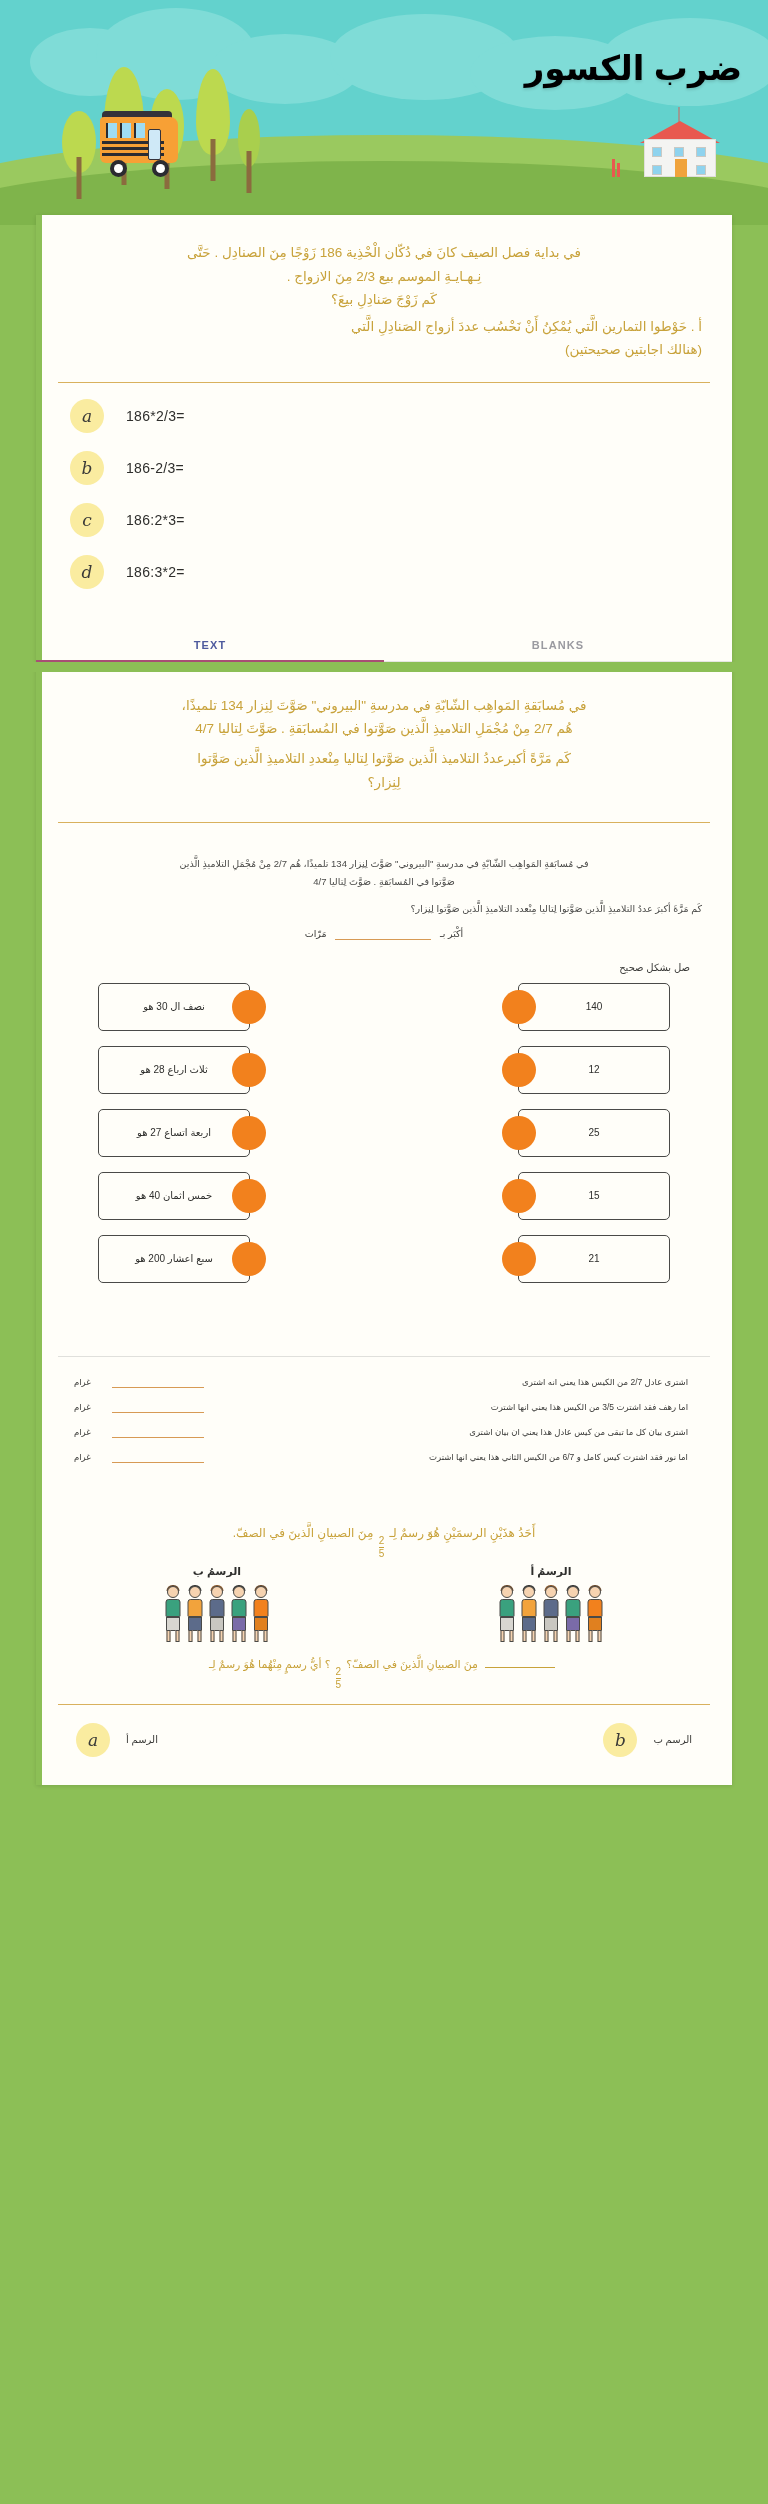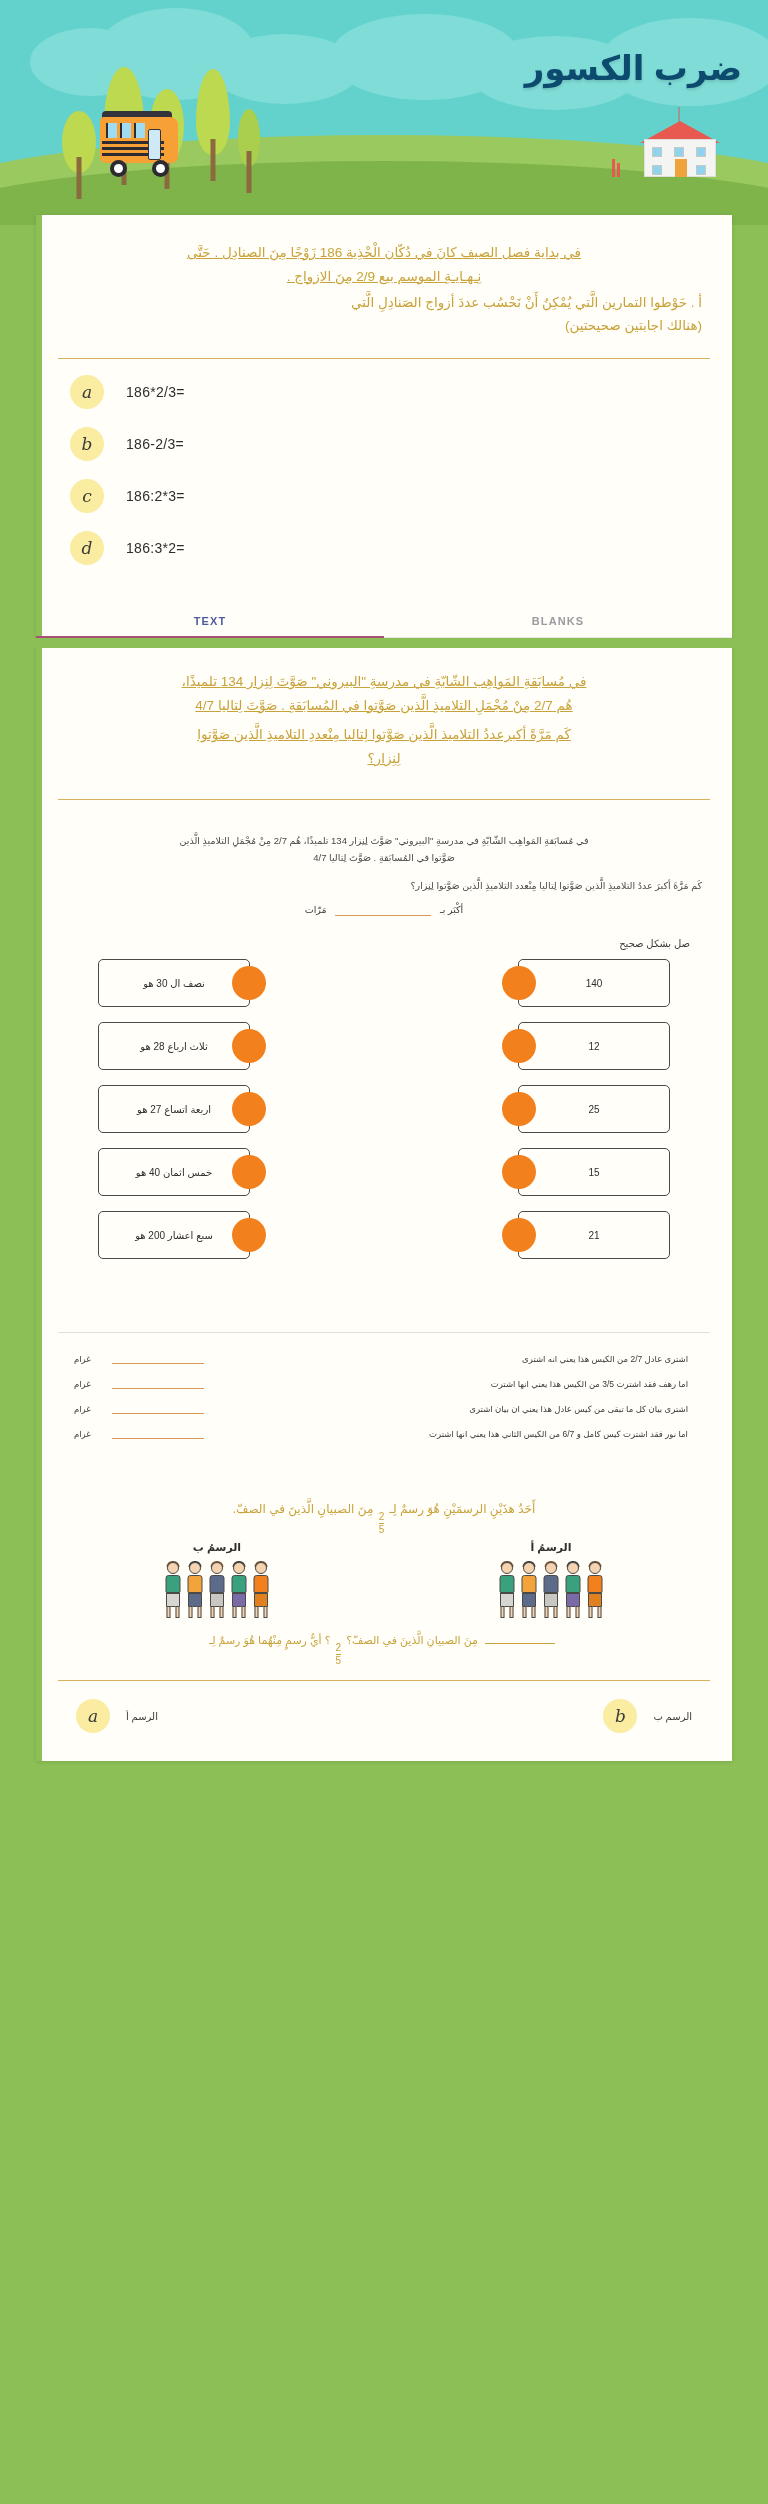--- a/index.html
+++ b/index.html
@@ -54,21 +54,21 @@
   .tree .crown {
     background: #bcd94f;
   }
   .crown-tall { width: 40px; height: 92px; border-radius: 50% 50% 46% 46% / 62% 62% 38% 38%; }
   .crown-oval { width: 34px; height: 62px; border-radius: 50%; }
 
   .hero-title {
     position: absolute;
     top: 48px;
     right: 26px;
-    color: #0c4a6e;
+    color: #000000;
     font-size: 34px;
     font-weight: bold;
     letter-spacing: 2px;
     text-shadow: 0 2px 3px rgba(0,0,0,.12);
     z-index: 6;
   }
 
   
   .bus {
     position: absolute;
@@ -113,21 +113,20 @@
   }
 
   .block { padding: 12px 30px 6px 30px; }
 
   .q-head {
     color: #c8a23a;
     font-size: 13.5px;
     line-height: 1.75;
     text-align: center;
     direction: rtl;
-    text-decoration: underline;
   }
   .q-sub {
     color: #c8a23a;
     font-size: 13.5px;
     line-height: 1.7;
     text-align: right;
     direction: rtl;
   }
 
   .rule {
@@ -432,21 +431,22 @@
   </div>
 
   <div class="hero-title">ضرب الكسور</div>
 </div>
 
 <div class="sheet">
   <div class="left-rail"></div>
 
   <div class="block" style="padding-top:26px;">
     <div class="q-head">في بداية فصل الصيف كانَ في دُكّان الْحْذِية 186 زَوْجًا مِنَ الصنادِل . حَتَّى</div>
-    <div class="q-head">نِـهـايـةِ الموسم بيع 2/9 مِنَ الازواج .</div>
+    <div class="q-head">نِـهـايـةِ الموسم بيع 2/3 مِنَ الازواج .</div>
+    <div class="q-head">كَم زَوْجَ صَنادِلِ بيعَ؟</div>
     <div class="q-sub" style="margin-top:4px;">أ . حَوْطوا التمارين الَّتي يُمْكِنُ أَنْ نَحْسُب عددَ أزواج الصَنادِلِ الَّتي</div>
     <div class="q-sub">(هنالك اجابتين صحيحتين)</div>
   </div>
 
   <div class="rule"></div>
 
   <div class="opts">
     <div class="opt">
       <div class="bullet">a</div>
       <div class="opt-text">186*2/3=</div>

